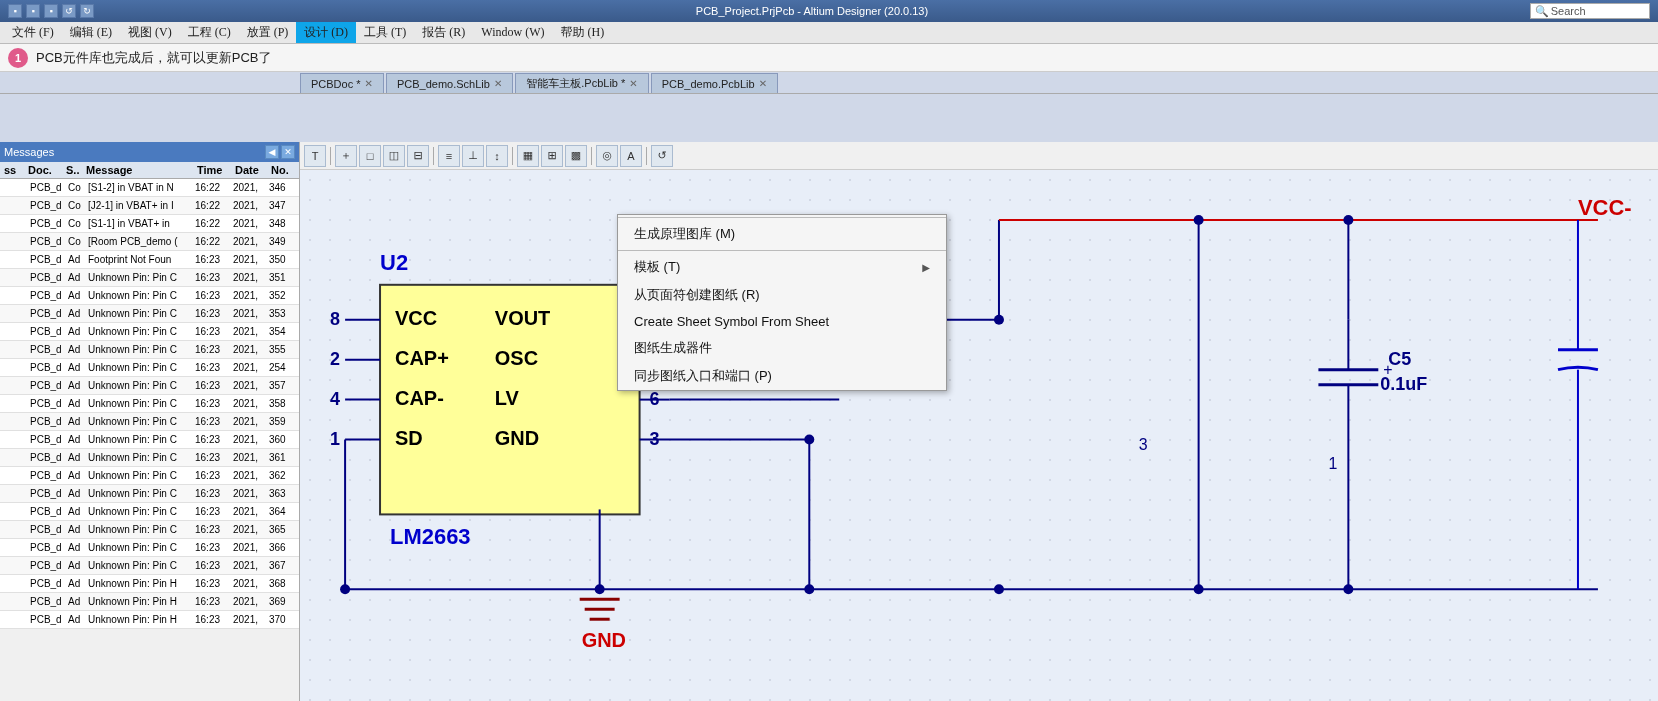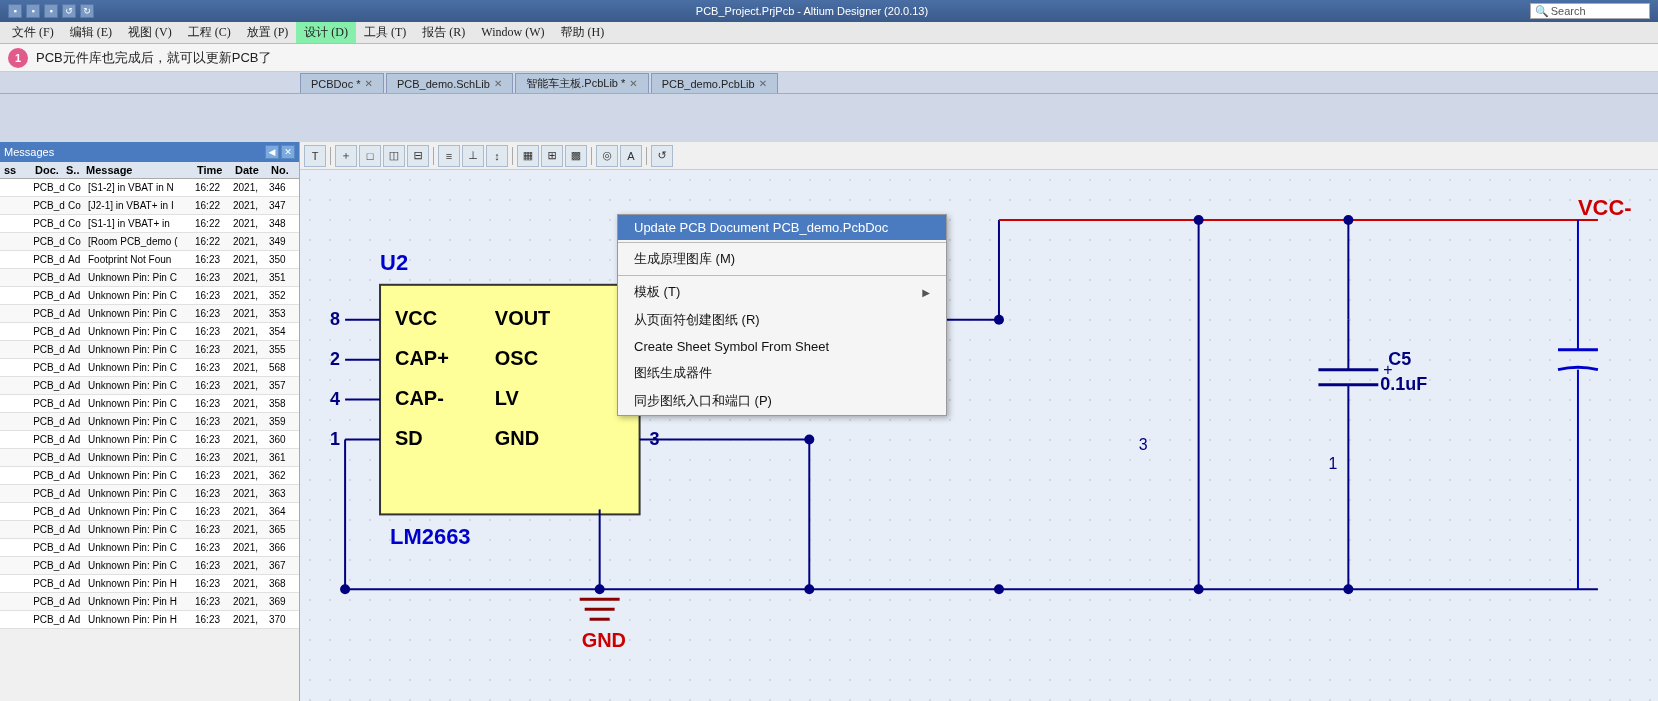--- a/index.html
+++ b/index.html
@@ -58,21 +58,21 @@
       padding: 0 4px;
       font-size: 12px;
       color: #222;
     }
     #menubar span {
       padding: 2px 8px;
       cursor: pointer;
       white-space: nowrap;
       font-family: Liberation Serif, serif;
     }
-    #menubar span.active { background: #86efac; }
+    #menubar span.active { background: #0ea5e9; }
 
     
     #notification-bar {
       width: 100%;
       height: 28px;
       background: #f5f5f5;
       border-bottom: 1px solid #ccc;
       display: flex;
       align-items: center;
       padding: 0 8px;
@@ -161,21 +161,21 @@
     }
     #panel-columns {
       display: flex;
       background: #dde5f0;
       border-bottom: 1px solid #aaa;
       font-size: 11px;
       font-weight: bold;
       padding: 2px 0;
     }
     .col-class { width: 28px; padding-left: 4px; }
-    .col-doc { width: 38px; text-align: center; }
+    .col-doc { width: 38px; }
     .col-s { width: 20px; }
     .col-msg { flex: 1; }
     .col-time { width: 38px; }
     .col-date { width: 36px; }
     .col-no { width: 28px; }
 
     #panel-rows {
       flex: 1;
       overflow-y: auto;
       overflow-x: hidden;
@@ -480,21 +480,21 @@
   </div>
         <div class="panel-row">
     <div class="col-class">
       <span class="row-icon blue"></span>
     </div>
     <div class="col-doc" style="font-size:10px;overflow:hidden;white-space:nowrap;">PCB_d</div>
     <div class="col-s" style="font-size:10px;">Ad</div>
     <div class="col-msg" style="font-size:10px;overflow:hidden;white-space:nowrap;">Unknown Pin: Pin C</div>
     <div class="col-time" style="font-size:10px;">16:23</div>
     <div class="col-date" style="font-size:10px;">2021,</div>
-    <div class="col-no" style="font-size:10px;">568</div>
+    <div class="col-no" style="font-size:10px;">254</div>
   </div>
         <div class="panel-row">
     <div class="col-class">
       <span class="row-icon blue"></span>
     </div>
     <div class="col-doc" style="font-size:10px;overflow:hidden;white-space:nowrap;">PCB_d</div>
     <div class="col-s" style="font-size:10px;">Ad</div>
     <div class="col-msg" style="font-size:10px;overflow:hidden;white-space:nowrap;">Unknown Pin: Pin C</div>
     <div class="col-time" style="font-size:10px;">16:23</div>
     <div class="col-date" style="font-size:10px;">2021,</div>
@@ -763,21 +763,20 @@
         <line x1="1260" y1="180" x2="1300" y2="180" stroke="#0000cc" stroke-width="3"></line>
 
         <path d="M 1260 200 Q 1280 195 1300 200" fill="none" stroke="#0000cc" stroke-width="3"></path>
         <line x1="1280" y1="200" x2="1280" y2="420" stroke="#0000cc" stroke-width="2"></line>
 
         <text x="840" y="280" fill="#000080" font-size="16" font-family="Arial">3</text>
 
       </svg>
 
       <div id="dropdown-menu">
-      <div class="menu-item highlighted">Update PCB Document PCB_demo.PcbDoc</div>
           <div class="menu-separator"></div>
           <div class="menu-item">生成原理图库 (M)</div>
           <div class="menu-separator"></div>
           <div class="menu-item has-sub">模板 (T)</div>
           <div class="menu-item">从页面符创建图纸 (R)</div>
           <div class="menu-item">Create Sheet Symbol From Sheet</div>
           <div class="menu-item">图纸生成器件</div>
           <div class="menu-item">同步图纸入口和端口 (P)</div>
         </div>
     </div>

